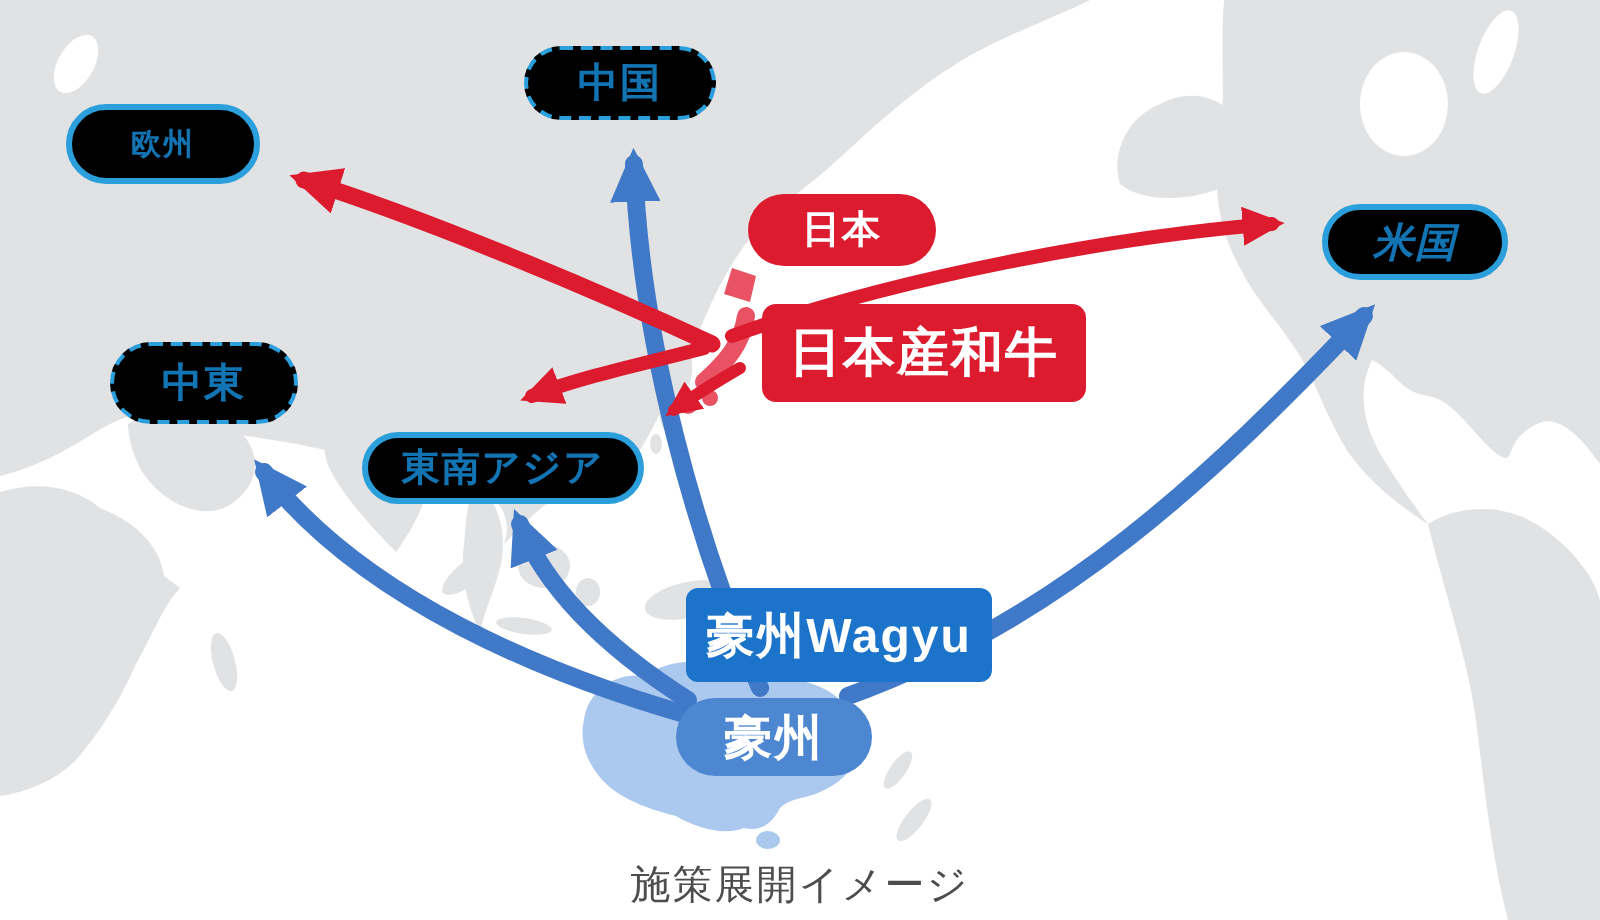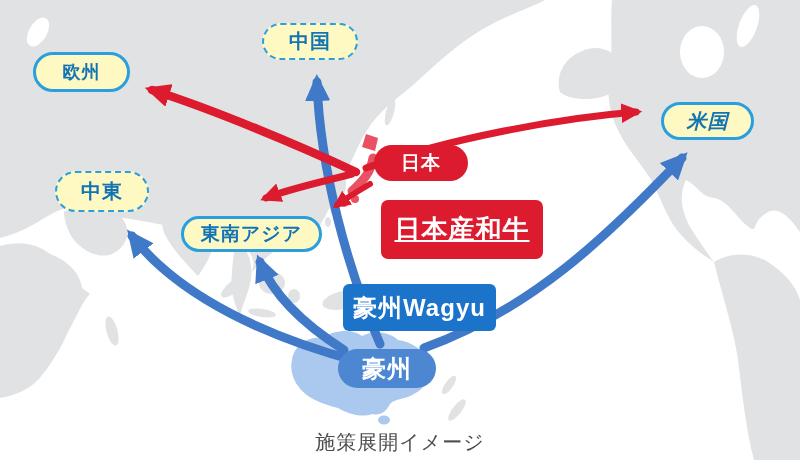--- a/index.html
+++ b/index.html
@@ -4,30 +4,30 @@
 <style>
   html,body{margin:0;padding:0;background:#fff;}
   .stage{
     position:relative;width:800px;height:460px;overflow:hidden;
     background:var(--ocean,#fff);
     font-family:"Liberation Sans","DejaVu Sans",sans-serif;
   }
   .stage svg.map{position:absolute;left:0;top:0;width:800px;height:460px;}
   .pill{
     position:absolute;display:flex;align-items:center;justify-content:center;
-    background:#fef9c3;color:var(--pill-text);font-weight:700;font-size:20px;
+    background:#000000;color:var(--pill-text);font-weight:700;font-size:20px;
     border-radius:999px;box-sizing:border-box;letter-spacing:1px;
   }
   .pill.solid{border:3px solid var(--pill-border);}
   .pill.dashed{border:2px dashed var(--pill-border);}
   .badge{
     position:absolute;display:flex;align-items:center;justify-content:center;
     color:#fff;font-weight:700;box-sizing:border-box;letter-spacing:1px;
   }
-  .badge.red{background:var(--red);margin-top:48px;}
+  .badge.red{background:var(--red);}
   .badge.blue{background:var(--blue-box);}
   .badge.round{border-radius:999px;}
   .badge.box{border-radius:7px;}
   .caption{
     position:absolute;left:0;top:429px;width:100%;text-align:center;
     color:var(--caption);font-size:20px;letter-spacing:1px;
   }
 </style>
 </head>
 <body>
@@ -144,43 +144,43 @@
       <path style="stroke:var(--blue-arrow);stroke-width:9" marker-end="url(#head-blue)" d="M 344,350 C 300,322 272,292 260,262"></path>
       <path style="stroke:var(--blue-arrow);stroke-width:9" marker-end="url(#head-blue)" d="M 424,348 C 530,310 606,238 682,158"></path>
 
       <path style="stroke:var(--red);stroke-width:8.5" marker-end="url(#head-red)" d="M 356,172 C 300,146 215,110 152,90"></path>
       <path style="stroke:var(--red);stroke-width:7" marker-end="url(#head-red)" d="M 366,168 C 450,138 560,118 636,112"></path>
       <path style="stroke:var(--red);stroke-width:7" marker-end="url(#head-red)" d="M 352,174 C 322,182 292,188 266,198"></path>
       <path style="stroke:var(--red);stroke-width:6" marker-end="url(#head-red)" d="M 370,184 C 358,191 348,197 337,205"></path>
     </g>
   </svg>
 
-  <div class="pill solid" style="left:33px;top:52px;width:97px;height:40px;font-size:18px;">
+  <div class="pill solid" style="left:33px;top:52px;width:97px;height:40px;font-size:15px;">
     <span>欧州</span>
   </div>
   <div class="pill dashed" style="left:262px;top:23px;width:96px;height:37px;">
     <span>中国</span>
   </div>
   <div class="pill solid" style="left:181px;top:216px;width:141px;height:36px;font-size:19px;">
     <span>東南アジア</span>
   </div>
   <div class="pill dashed" style="left:55px;top:171px;width:94px;height:41px;">
     <span>中東</span>
   </div>
   <div class="pill solid" style="left:661px;top:102px;width:93px;height:38px;font-style:italic;">
     <span>米国</span>
   </div>
 
   <div class="badge red round" style="left:374px;top:97px;width:94px;height:36px;font-size:19px;">
     <span>日本</span>
   </div>
-  <div class="badge red box" style="left:381px;top:152px;width:162px;height:59px;font-size:26px;text-decoration:underline;">
+  <div class="badge red box" style="left:381px;top:152px;width:162px;height:49px;font-size:26px;">
     <span>日本産和牛</span>
   </div>
-  <div class="badge blue box" style="left:343px;top:284px;width:153px;height:47px;font-size:24px;border-radius:6px;">
+  <div class="badge blue box" style="left:343px;top:294px;width:153px;height:47px;font-size:24px;border-radius:6px;">
     <span>豪州Wagyu</span>
   </div>
   <div class="badge round" style="left:338px;top:349px;width:98px;height:39px;font-size:24px;background:var(--aus-pill);">
     <span>豪州</span>
   </div>
 
   <div class="caption">施策展開イメージ</div>
 </div>
 
 </body></html>

